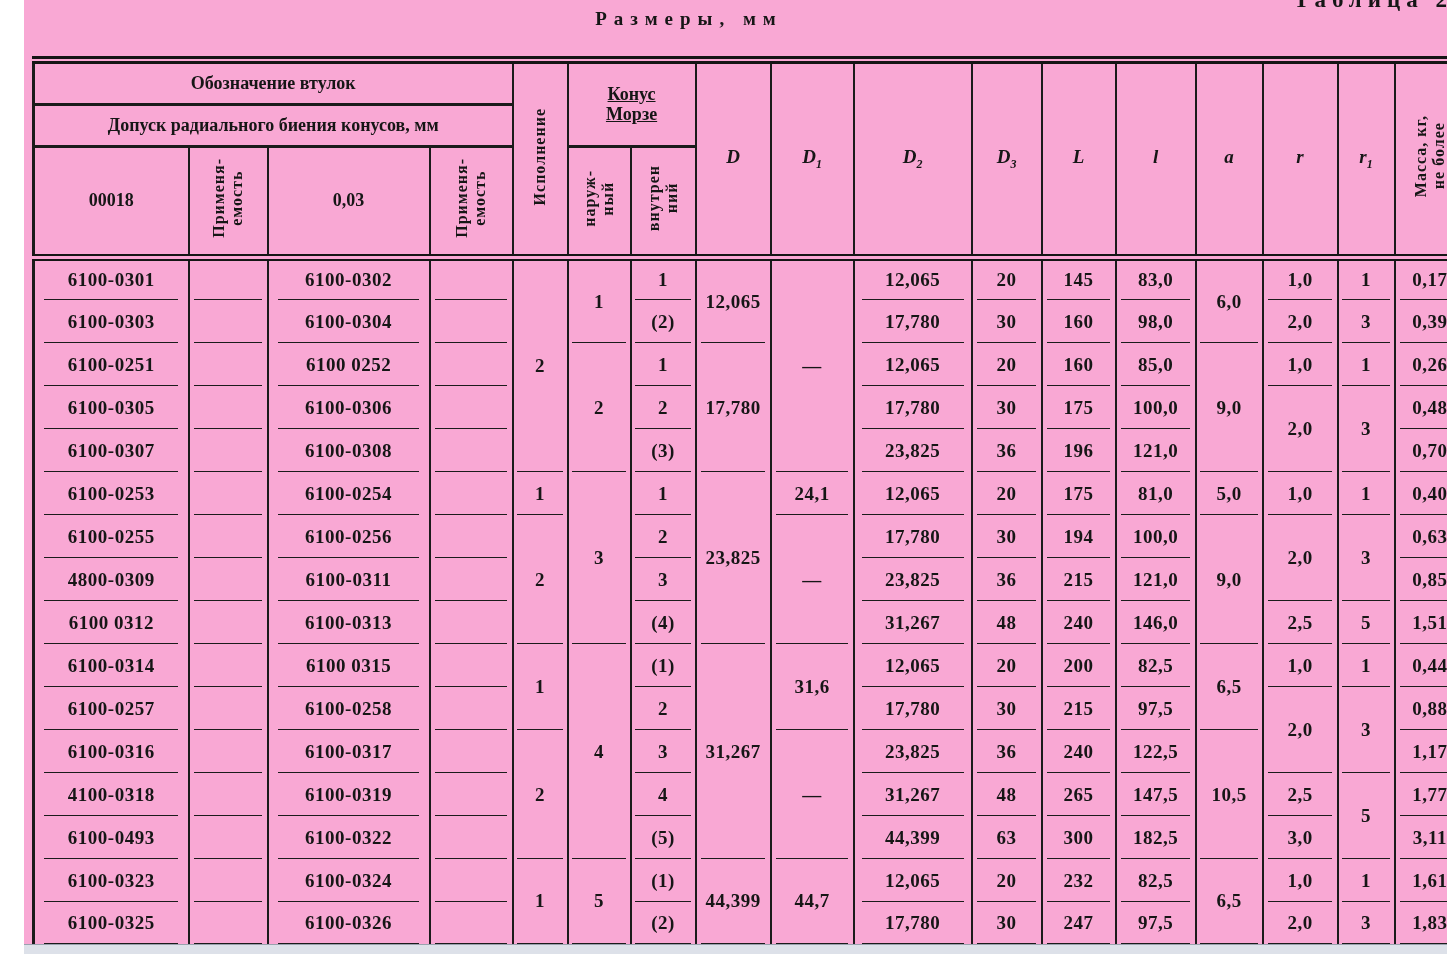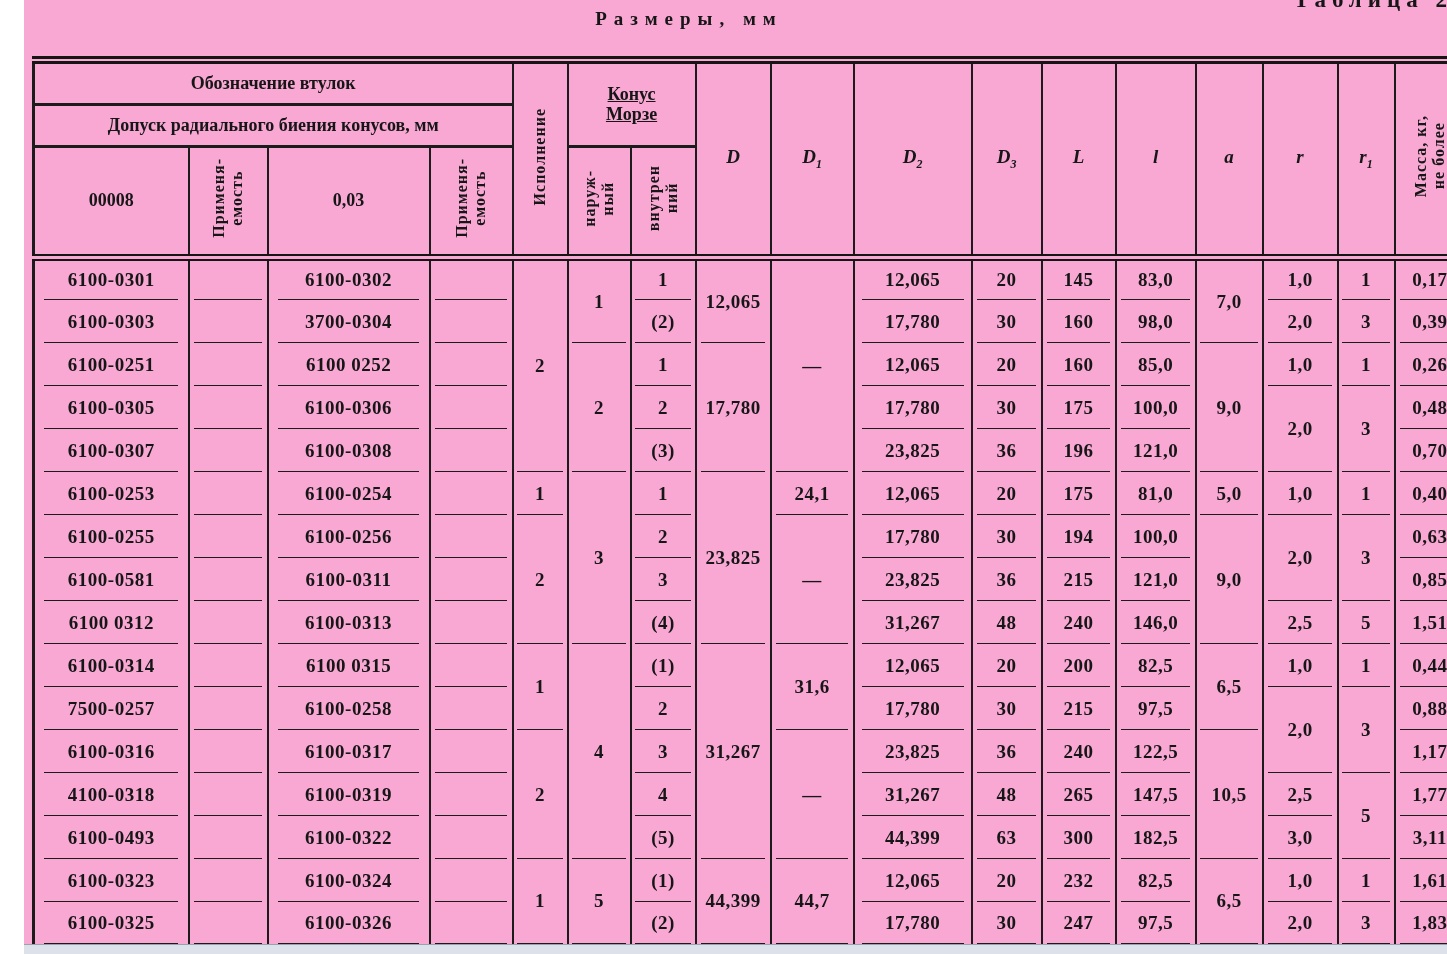--- a/index.html
+++ b/index.html
@@ -116,21 +116,21 @@
         <th rowspan="3" class="hend dim"><i>a</i><sub></sub></th>
         <th rowspan="3" class="hend dim"><i>r</i><sub></sub></th>
         <th rowspan="3" class="hend dim"><i>r</i><sub>1</sub></th>
         <th rowspan="3" class="hend"><span class="vert">Масса, кг,
 не более</span></th>
       </tr>
       <tr class="hB">
         <th colspan="4" class="gline">Допуск радиального биения конусов, мм</th>
       </tr>
       <tr class="hC">
-        <th class="hend">00008</th>
+        <th class="hend">00018</th>
         <th class="hend"><span class="vert">Применя-
 емость</span></th>
         <th class="hend">0,03</th>
         <th class="hend"><span class="vert">Применя-
 емость</span></th>
         <th class="hend"><span class="vert">наруж-
 ный</span></th>
         <th class="hend"><span class="vert">внутрен
 ний</span></th>
       </tr>
@@ -143,29 +143,29 @@
           <td></td>
           <td rowspan="5">2</td>
           <td rowspan="2">1</td>
           <td>1</td>
           <td rowspan="2">12,065</td>
           <td rowspan="5">—</td>
           <td>12,065</td>
           <td>20</td>
           <td>145</td>
           <td>83,0</td>
-          <td rowspan="2">7,0</td>
+          <td rowspan="2">6,0</td>
           <td>1,0</td>
           <td>1</td>
           <td>0,17</td>
         </tr>
         <tr>
           <td>6100-0303</td>
           <td></td>
-          <td>3700-0304</td>
+          <td>6100-0304</td>
           <td></td>
           <td>(2)</td>
           <td>17,780</td>
           <td>30</td>
           <td>160</td>
           <td>98,0</td>
           <td>2,0</td>
           <td>3</td>
           <td>0,39</td>
         </tr>
@@ -242,21 +242,21 @@
           <td>17,780</td>
           <td>30</td>
           <td>194</td>
           <td>100,0</td>
           <td rowspan="3">9,0</td>
           <td rowspan="2">2,0</td>
           <td rowspan="2">3</td>
           <td>0,63</td>
         </tr>
         <tr>
-          <td>6100-0581</td>
+          <td>4800-0309</td>
           <td></td>
           <td>6100-0311</td>
           <td></td>
           <td>3</td>
           <td>23,825</td>
           <td>36</td>
           <td>215</td>
           <td>121,0</td>
           <td>0,85</td>
         </tr>
@@ -287,21 +287,21 @@
           <td>12,065</td>
           <td>20</td>
           <td>200</td>
           <td>82,5</td>
           <td rowspan="2">6,5</td>
           <td>1,0</td>
           <td>1</td>
           <td>0,44</td>
         </tr>
         <tr>
-          <td>7500-0257</td>
+          <td>6100-0257</td>
           <td></td>
           <td>6100-0258</td>
           <td></td>
           <td>2</td>
           <td>17,780</td>
           <td>30</td>
           <td>215</td>
           <td>97,5</td>
           <td rowspan="2">2,0</td>
           <td rowspan="2">3</td>

